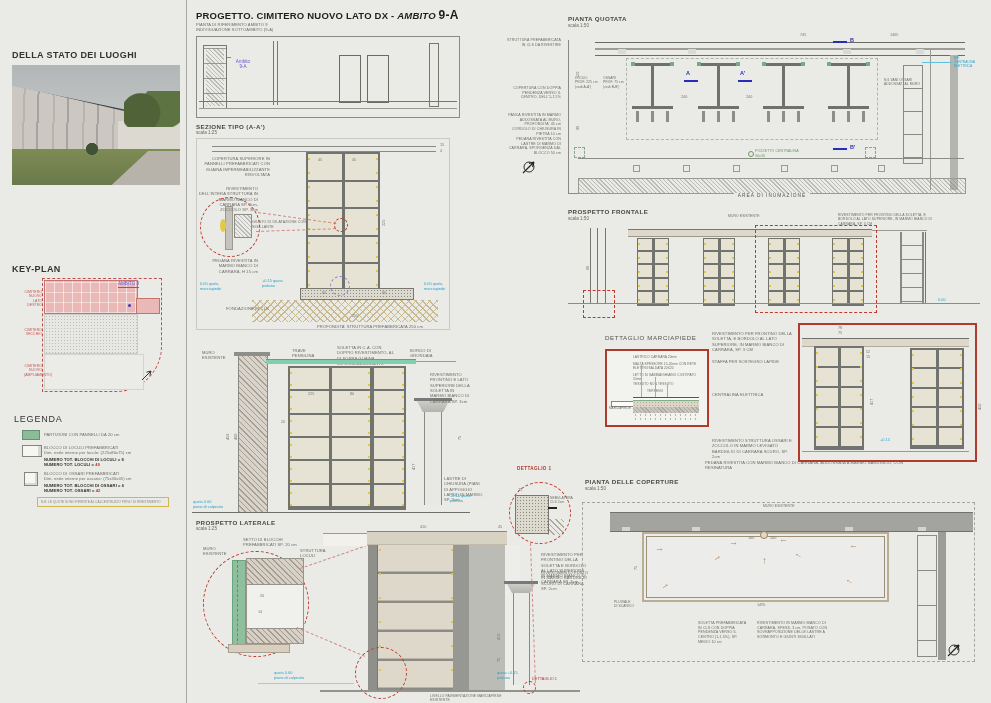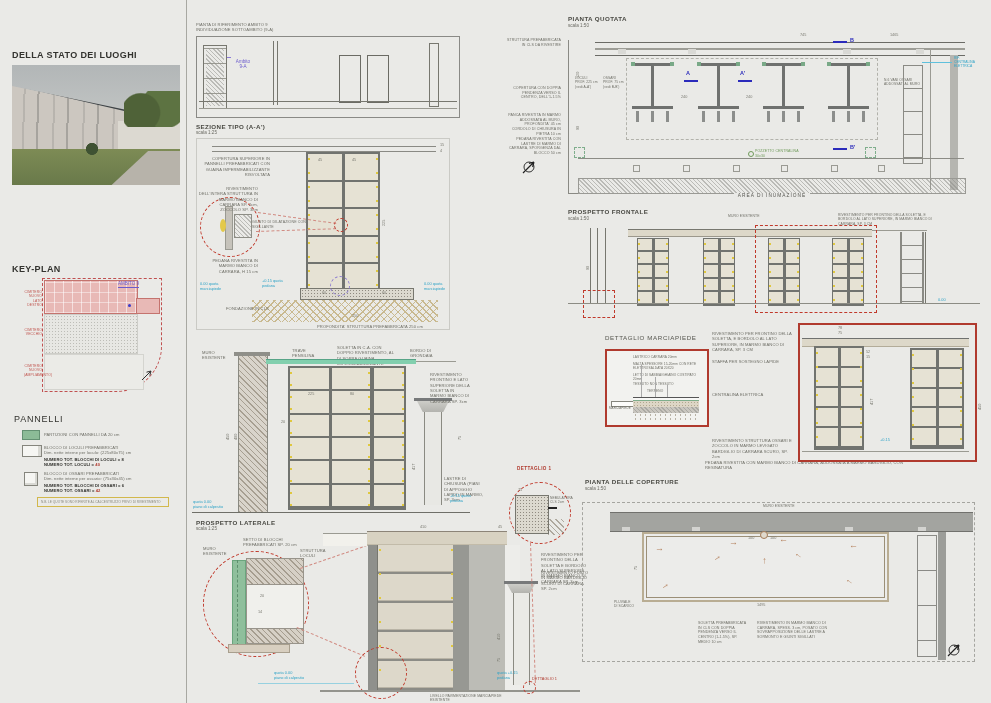--- a/index.html
+++ b/index.html
@@ -88,38 +88,41 @@
 LATO DESTRO</div>
     <div class="a r t" style="left:0;top:52px;width:18px;color:#c0544e;font-size:3.4px;">CIMITERO
 VECCHIO</div>
     <div class="a r t" style="left:0;top:88px;width:18px;color:#c0544e;font-size:3.4px;">CIMITERO NUOVO
 (AMPLIAMENTO)</div>
     <svg class="abs" style="left:116px;top:92px;" width="14" height="14" viewBox="0 0 14 14">
         <path d="M2 12 L11 3 M11 3 l-4.5 1.2 M11 3 l-1.2 4.5" stroke="#333" stroke-width="1" fill="none"></path>
       </svg>
   </div>
 
-  <div class="abs hh" style="left:14px;top:414px;font-weight:normal;letter-spacing:.8px;">PANNELLI</div>
+  <div class="abs hh" style="left:14px;top:414px;font-weight:normal;letter-spacing:.8px;">LEGENDA</div>
   <div class="abs" style="left:22px;top:430px;width:16px;height:8px;background:#8cbb97;border:1px solid #649072;"></div>
   <div class="a" style="left:44px;top:432px;width:130px;">PARTIZIONI CON PANNELLI DA 20 cm</div>
 
   <div class="abs" style="left:22px;top:445px;width:18px;height:10px;background:#f6f6f3;border:1px solid #85857d;box-shadow:inset -3px 0 0 #d9d9d4;"></div>
   <div class="a" style="left:44px;top:445px;width:134px;">BLOCCO DI LOCULI PREFABBRICATI</div>
   <div class="a" style="left:44px;top:450px;width:134px;">Dim. nette interne per loculo: (225x80x75) cm</div>
   <div class="a" style="left:44px;top:457px;width:134px;font-weight:bold;color:#2e2e2a;">NUMERO TOT. BLOCCHI DI LOCULI = 8</div>
   <div class="a" style="left:44px;top:462px;width:134px;font-weight:bold;color:#2e2e2a;"><span>NUMERO TOT. LOCULI = </span><span class="red">40</span></div>
 
   <div class="abs" style="left:24px;top:472px;width:12px;height:12px;background:#f6f6f3;border:1px solid #85857d;box-shadow:inset -2px -2px 0 #d9d9d4;"></div>
   <div class="a" style="left:44px;top:471px;width:134px;">BLOCCO DI OSSARI PREFABBRICATI</div>
   <div class="a" style="left:44px;top:476px;width:134px;">Dim. nette interne per ossario: (75x30x45) cm</div>
   <div class="a" style="left:44px;top:483px;width:134px;font-weight:bold;color:#2e2e2a;">NUMERO TOT. BLOCCHI DI OSSARI = 6</div>
   <div class="a" style="left:44px;top:488px;width:134px;font-weight:bold;color:#2e2e2a;"><span>NUMERO TOT. OSSARI = </span><span class="red">42</span></div>
 
   <div class="abs" style="left:37px;top:497px;width:124px;border:1px solid #d2b84c;padding:2px 3px;font-size:3.2px;color:#8a8a80;white-space:nowrap;">N.B. LE QUOTE SONO RIFERITE AL CALCESTRUZZO PRIVO DI RIVESTIMENTO</div>
 
+  <div class="abs h1" style="left:196px;top:8px;">
+    <span>PROGETTO. CIMITERO NUOVO LATO DX - </span><span class="it">AMBITO </span><span class="big">9-A</span>
+  </div>
 
   <div class="a" style="left:196px;top:22px;width:200px;">PIANTA DI RIFERIMENTO AMBITO 9</div>
   <div class="a" style="left:196px;top:27px;width:200px;">INDIVIDUAZIONE SOTTOAMBITO (9-A)</div>
   <div class="abs" style="left:196px;top:36px;width:262px;height:80px;border:1px solid #8a8a86;">
     <div class="abs" style="left:6px;top:8px;width:22px;height:62px;border:1px solid #77776f;background:repeating-linear-gradient(to bottom,transparent 0 2px,#9b9b93 2px 3px,transparent 3px 15px);">
       <div class="abs hatchf" style="left:2px;top:2px;width:18px;height:58px;"></div>
     </div>
     <div class="abs pur t" style="left:34px;top:22px;font-size:4.6px;text-align:center;width:24px;">Ambito
 9-A</div>
     <div class="abs" style="left:30px;top:20px;width:4px;border-top:1px dashed #8b79d6;"></div>

